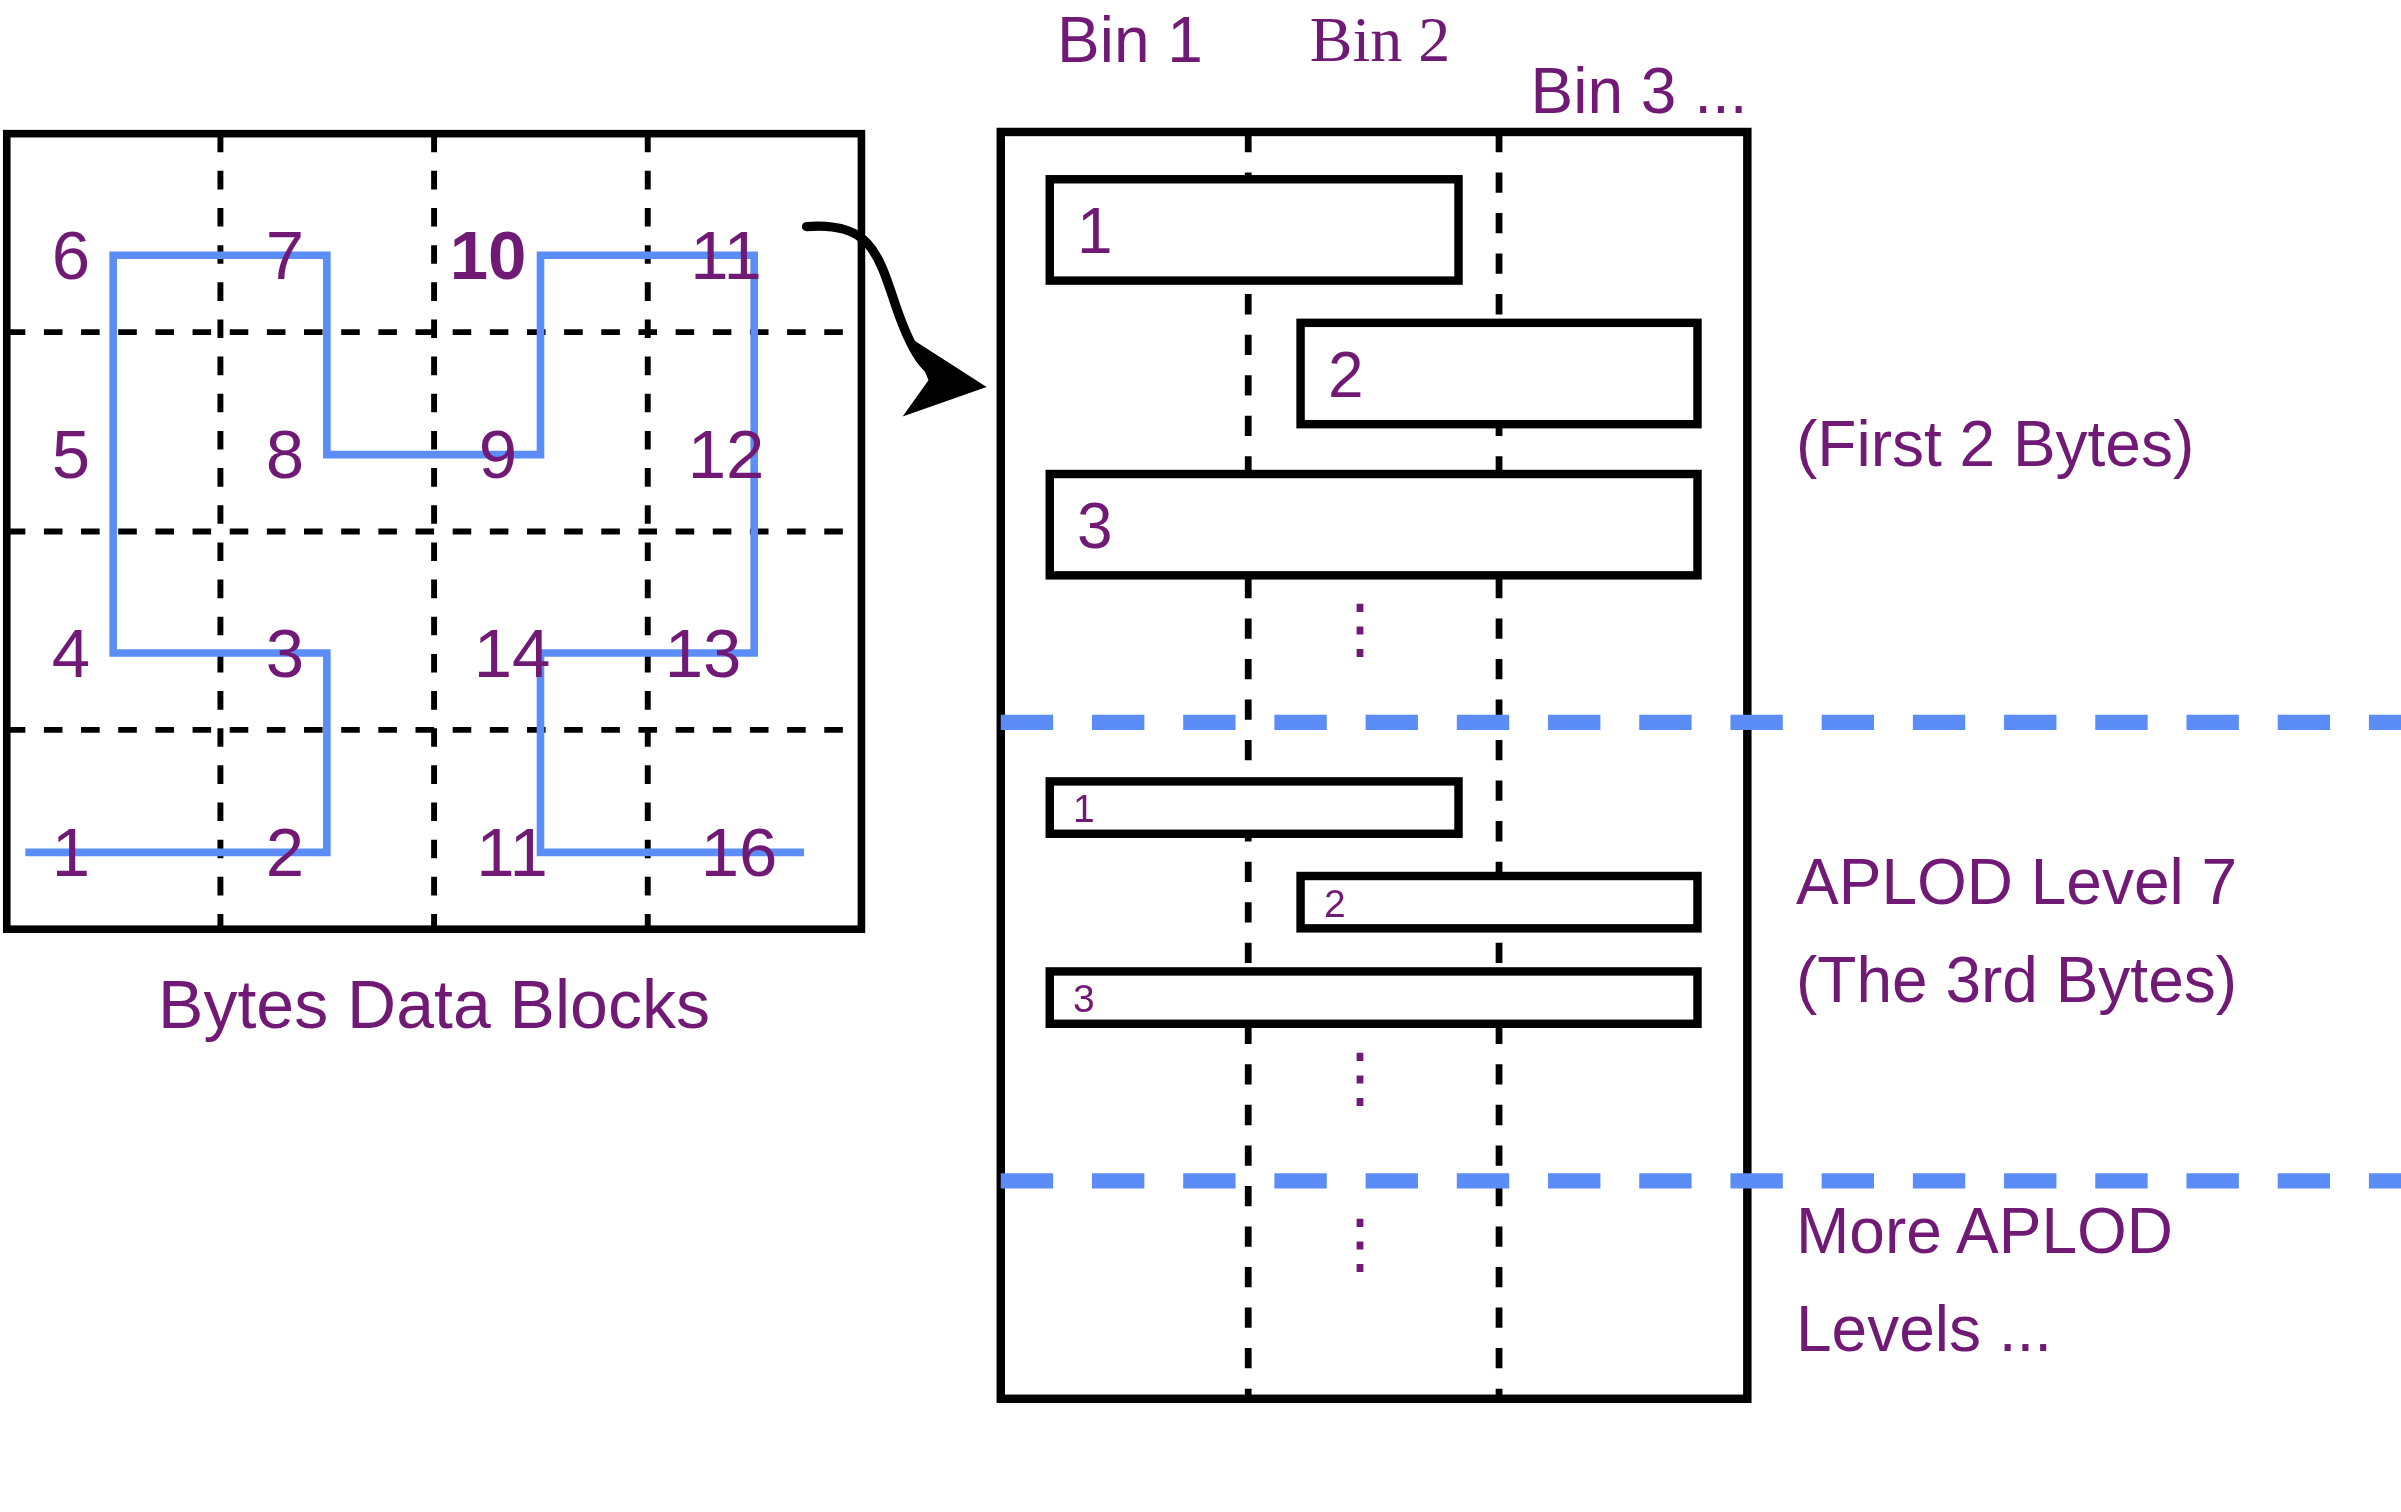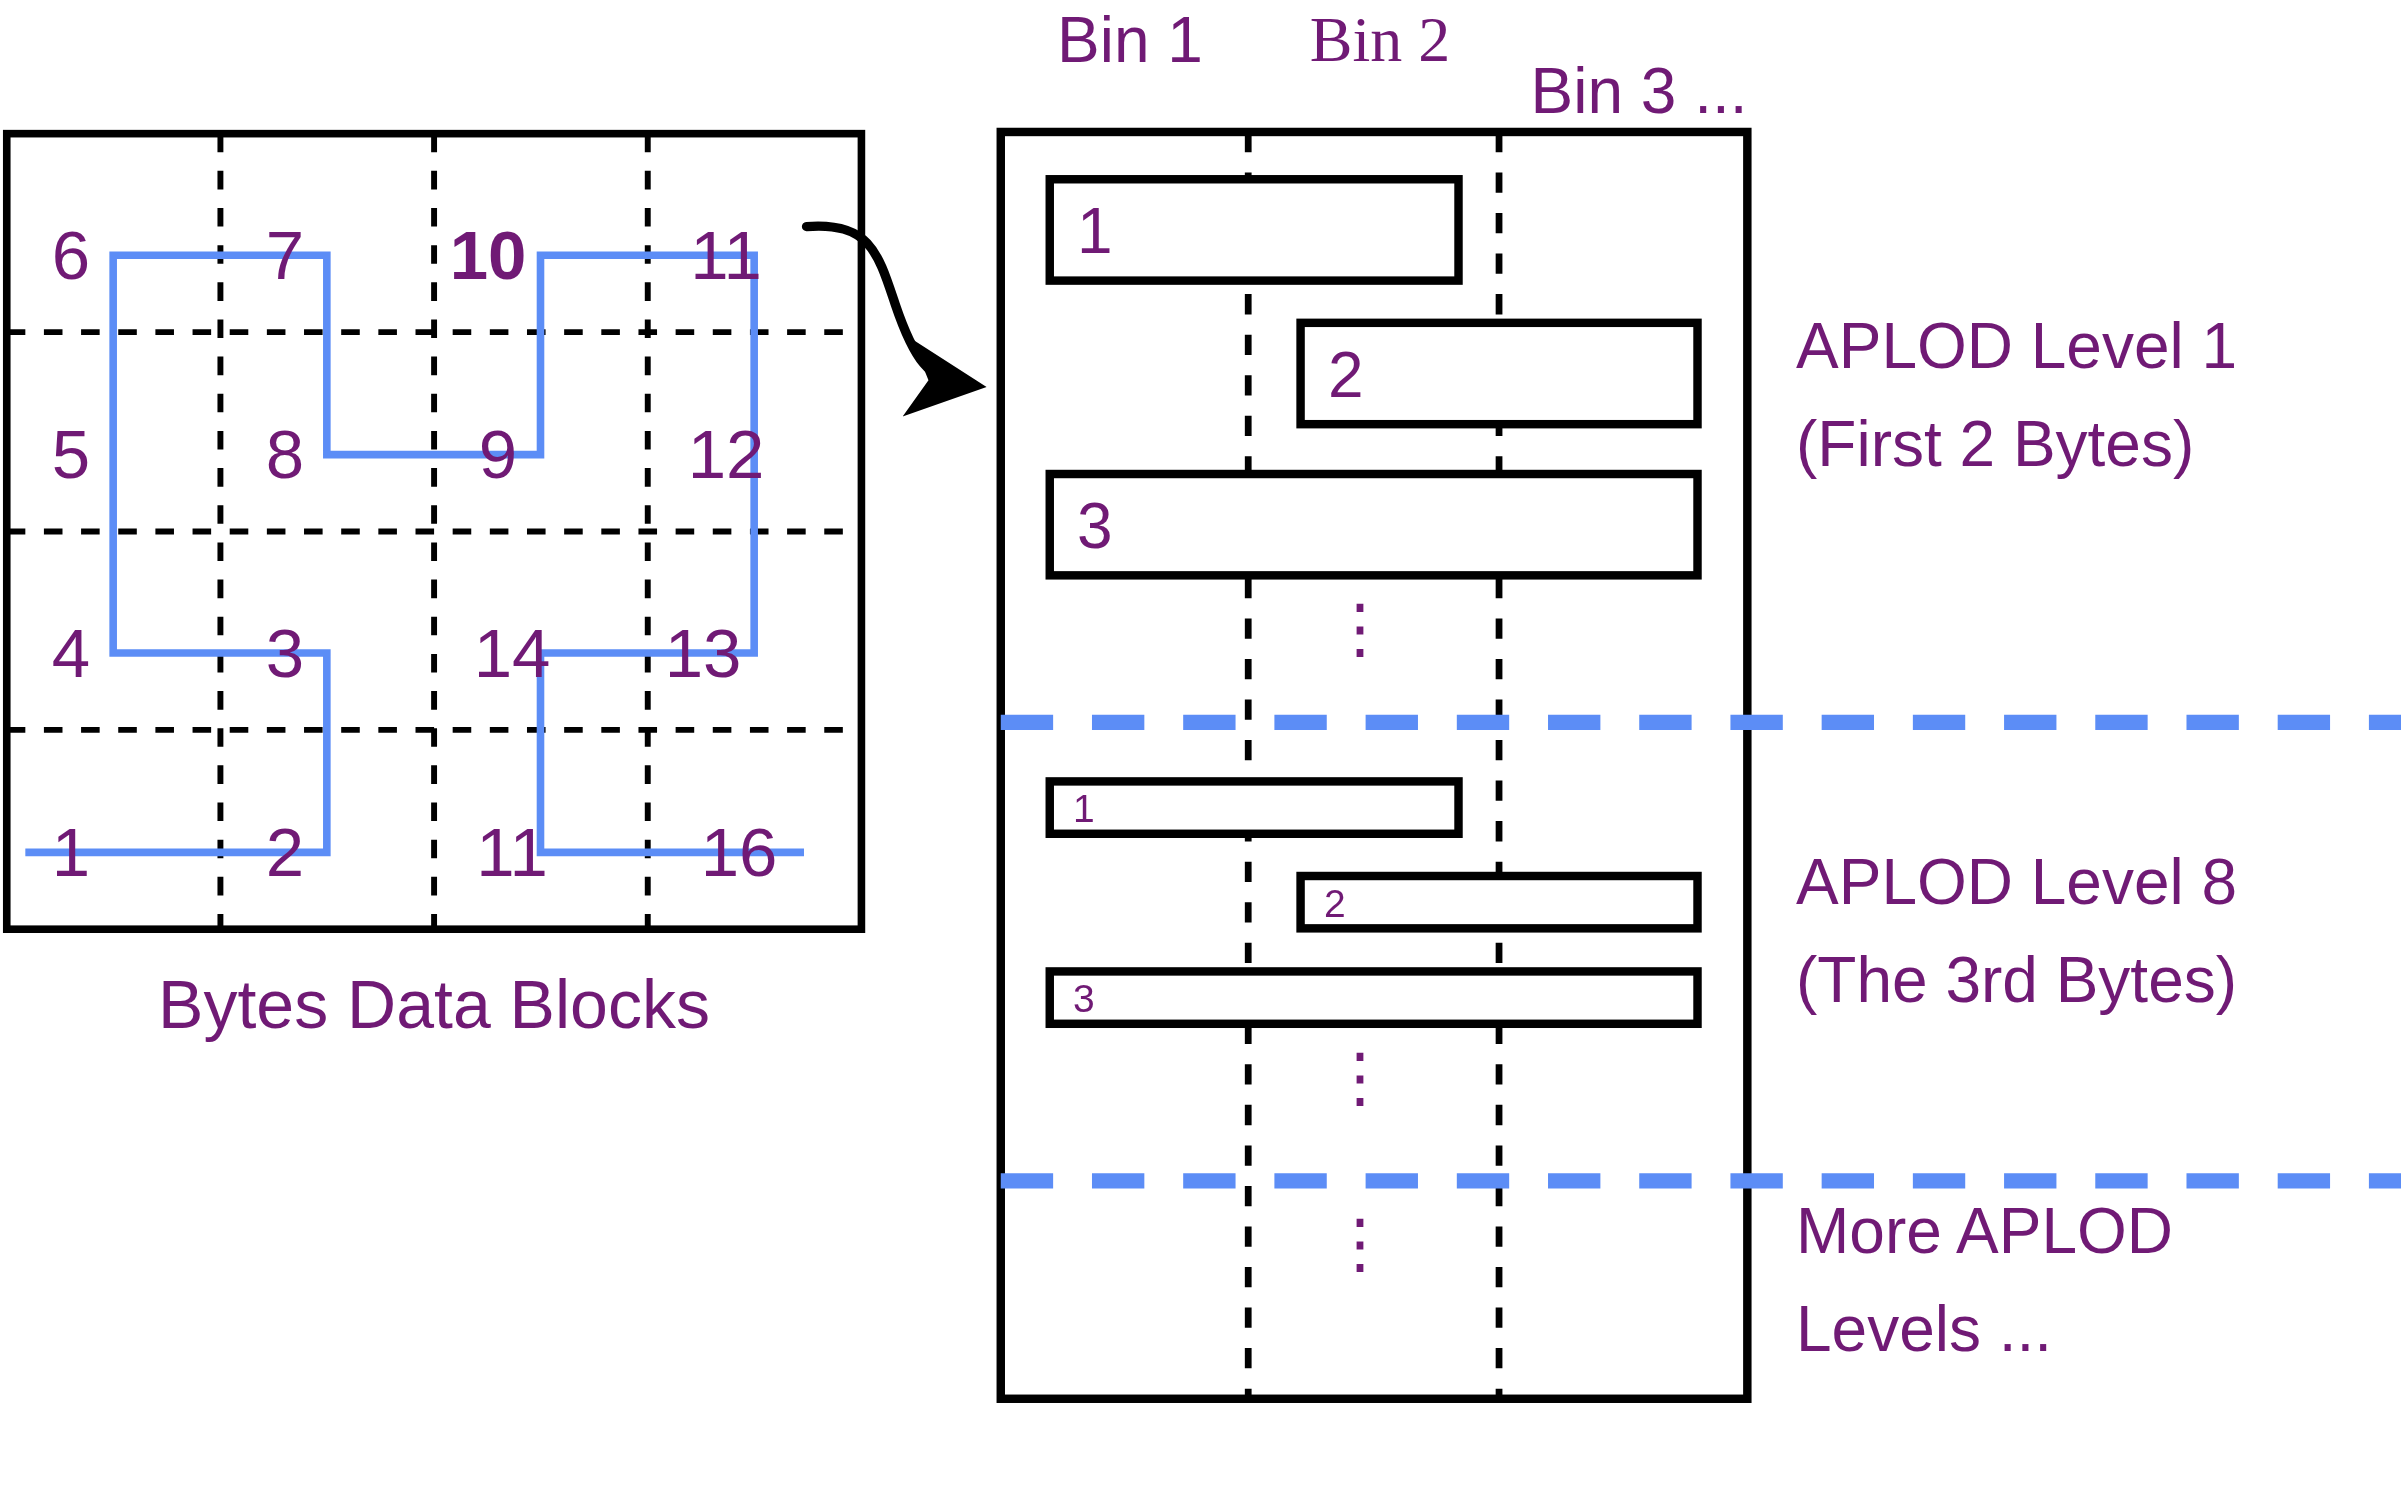--- a/index.html
+++ b/index.html
@@ -168,23 +168,22 @@
   <div class="txt" style="left:1360px; top:595px; font-size:66px; letter-spacing:0; transform:translate(-50%,0);">⋮</div>
 
   <div class="txt bar-num-l2" style="left:1073px; top:808px;">1</div>
   <div class="txt bar-num-l2" style="left:1324px; top:903px;">2</div>
   <div class="txt bar-num-l2" style="left:1073px; top:998px;">3</div>
 
   <div class="txt" style="left:1360px; top:1044px; font-size:66px; transform:translate(-50%,0);">⋮</div>
 
   <div class="txt" style="left:1360px; top:1210px; font-size:66px; transform:translate(-50%,0);">⋮</div>
 
-  <div class="txt side-label" style="left:1796px; top:314px;">APLOD Level 1</div>
   <div class="txt side-label" style="left:1796px; top:412px;">(First 2 Bytes)</div>
 
-  <div class="txt side-label" style="left:1796px; top:850px;">APLOD Level 8</div>
+  <div class="txt side-label" style="left:1796px; top:850px;">APLOD Level 7</div>
   <div class="txt side-label" style="left:1796px; top:948px;">(The 3rd Bytes)</div>
 
   <div class="txt side-label" style="left:1796px; top:1199px;">More APLOD</div>
   <div class="txt side-label" style="left:1796px; top:1297px;">Levels ...</div>
 
 </div>
 
 
 </body></html>

